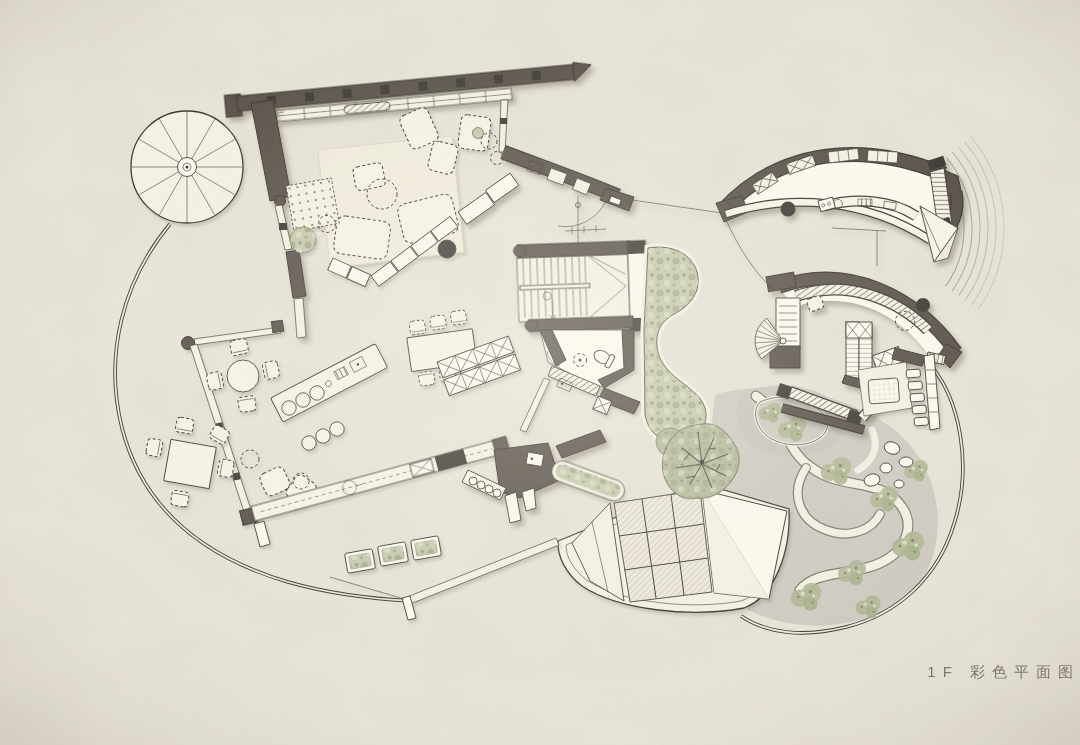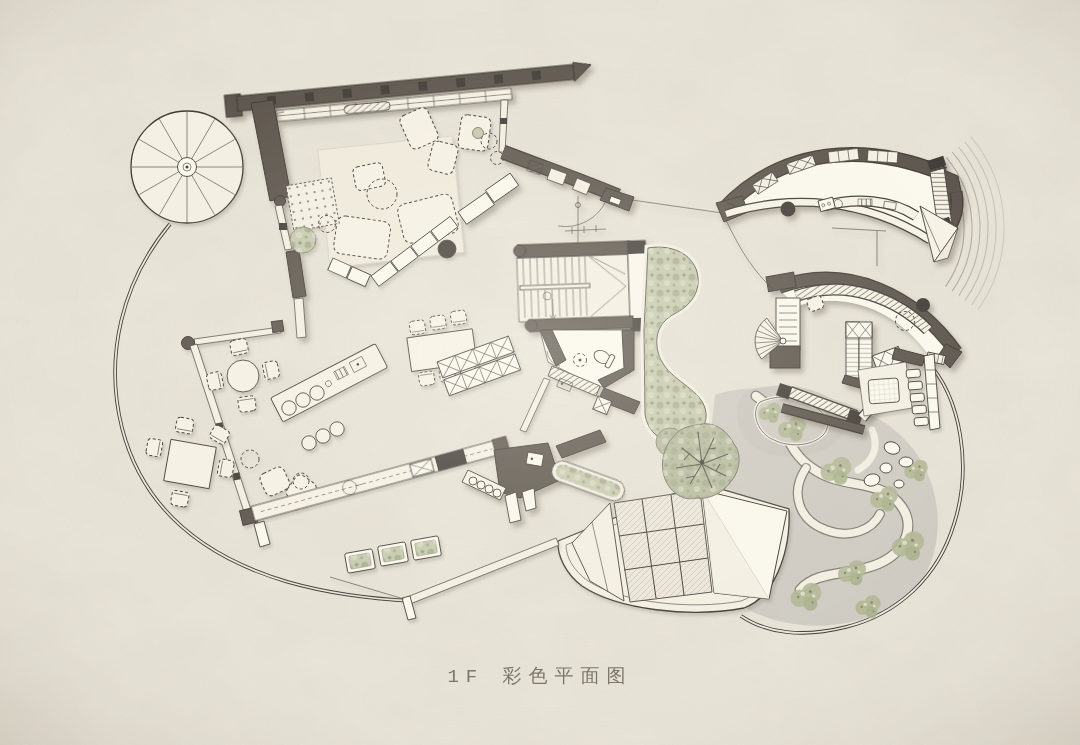--- a/index.html
+++ b/index.html
@@ -1,21 +1,21 @@
 <!DOCTYPE html>
 <html style="--paper: #ebe7db; --ink: #413c36; --wall: #5b544d; --wallDark: #433d38; --fillLight: #f6f2e5; --fillWhite: #fbf8ee; --glassFill: #f4f0e3; --rug: #f0ebdc; --green: #c6caae; --greenDeep: #a4aa8b; --greenPale: #d8dcc3; --ground: #c9c6be; --pathCream: #f3efe2; --arcGray: #95907f; --captionColor: #7d766b; --shadow: #5e5649;"><head>
 <meta charset="utf-8">
 <style>
   html,body{margin:0;padding:0;background:#d8d2c4;}
   .stage{position:relative;width:1080px;height:745px;overflow:hidden;
          font-family:"Liberation Sans",sans-serif;background:var(--paper,#ebe7db);}
   svg{position:absolute;left:0;top:0;display:block;}
-  .caption{position:absolute;left:0;top:663px;width:100%;text-align:center;
-           font-size:19px;letter-spacing:7px;color:var(--captionColor,#7d766b);
-           font-family:Liberation Mono, monospace;}
+  .caption{position:absolute;left:0;top:663px;width:100%;text-align:right;
+           font-size:15px;letter-spacing:7px;color:var(--captionColor,#7d766b);
+           font-family:Liberation Sans, sans-serif;}
   
   .w  {fill:var(--wall);stroke:var(--ink);stroke-width:1;}
   .wd {fill:var(--wallDark);stroke:none;}
   .lf {fill:var(--fillLight);stroke:var(--ink);stroke-width:.9;}
   .wf {fill:var(--fillWhite);stroke:var(--ink);stroke-width:.9;}
   .gf {fill:var(--glassFill);stroke:var(--ink);stroke-width:.7;}
   .dash {fill:var(--fillLight);stroke:var(--ink);stroke-width:1;stroke-dasharray:3 2.4;}
   .dashN{fill:none;stroke:var(--ink);stroke-width:1;stroke-dasharray:3 2.4;}
   .ln {fill:none;stroke:var(--ink);stroke-width:1;}
   .tn {fill:none;stroke:var(--ink);stroke-width:.6;}

